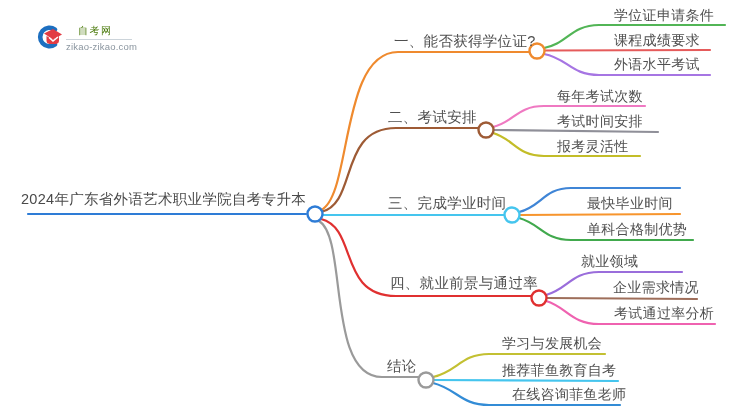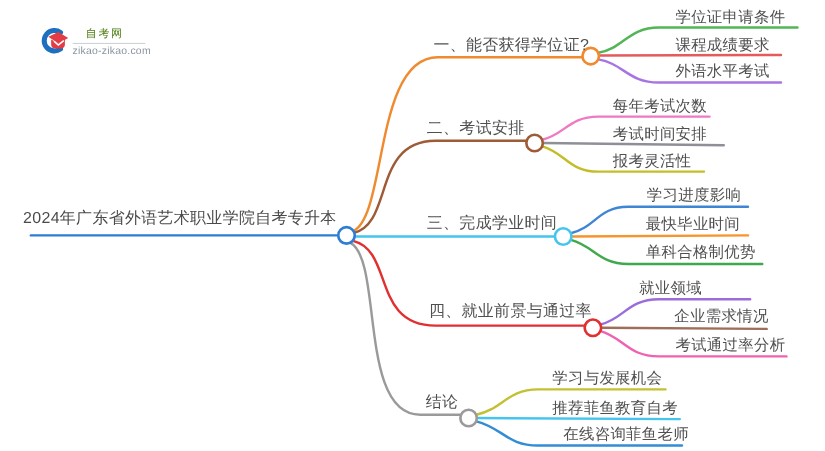--- a/index.html
+++ b/index.html
@@ -86,21 +86,20 @@
   <div class="label branch-label" style="left:387px;top:359px;">结论</div>
 
   <div class="label leaf-label" style="left:614px;top:8px;">学位证申请条件</div>
   <div class="label leaf-label" style="left:614px;top:33px;">课程成绩要求</div>
   <div class="label leaf-label" style="left:614px;top:57px;">外语水平考试</div>
 
   <div class="label leaf-label" style="left:557px;top:89px;">每年考试次数</div>
   <div class="label leaf-label" style="left:557px;top:114px;">考试时间安排</div>
   <div class="label leaf-label" style="left:557px;top:139px;">报考灵活性</div>
 
-  <div class="label leaf-label" style="left:588px;top:170px;">学习进度影响</div>
   <div class="label leaf-label" style="left:587px;top:196px;">最快毕业时间</div>
   <div class="label leaf-label" style="left:587px;top:222px;">单科合格制优势</div>
 
   <div class="label leaf-label" style="left:581px;top:254px;">就业领域</div>
   <div class="label leaf-label" style="left:613px;top:280px;">企业需求情况</div>
   <div class="label leaf-label" style="left:614px;top:306px;">考试通过率分析</div>
 
   <div class="label leaf-label" style="left:502px;top:336px;">学习与发展机会</div>
   <div class="label leaf-label" style="left:502px;top:363px;">推荐菲鱼教育自考</div>
   <div class="label leaf-label" style="left:502px;top:387px;margin-left:10px;">在线咨询菲鱼老师</div>

